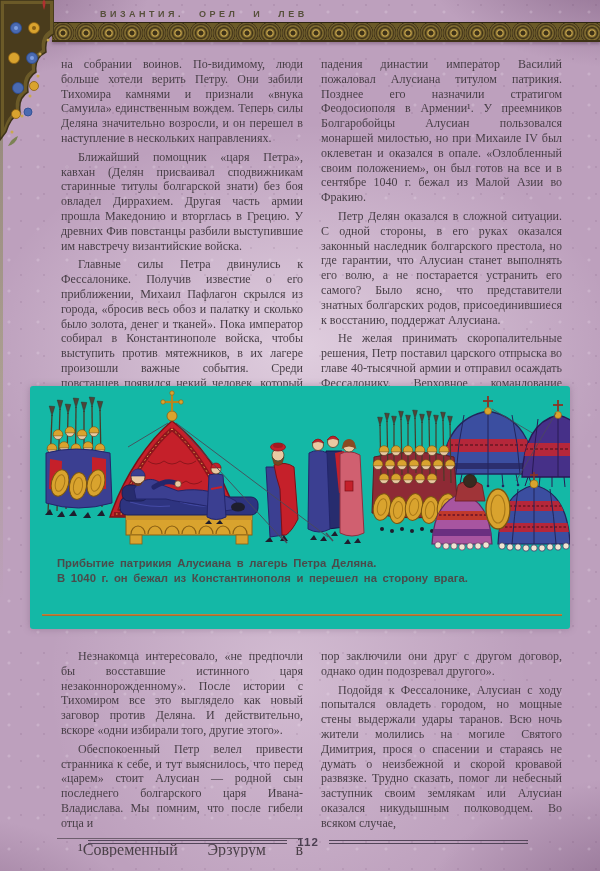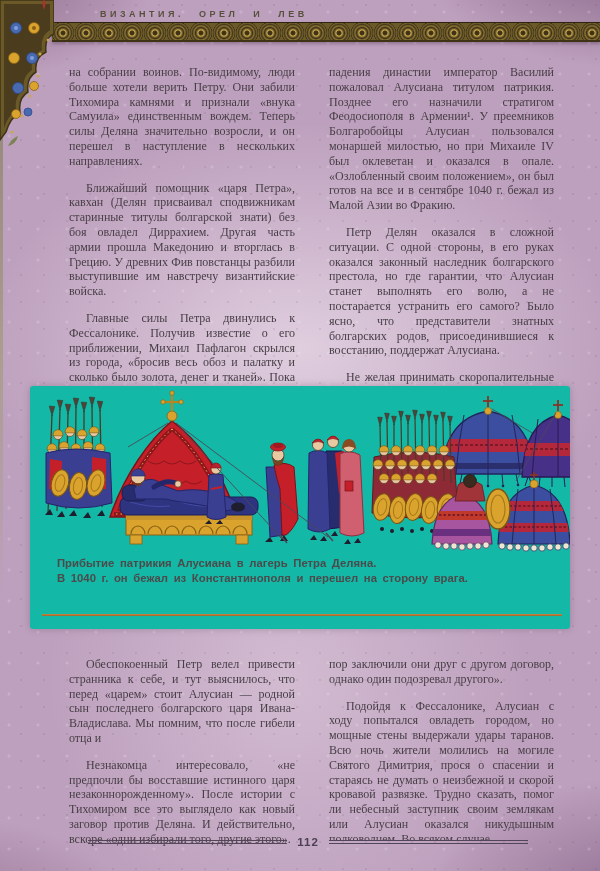--- a/index.html
+++ b/index.html
@@ -42,21 +42,21 @@
     position: absolute; left: 0; top: 128px; width: 3px; height: 470px;
     background: linear-gradient(#7a7a4a, #9a9a6a, rgba(150,150,110,0));
     opacity: 0.55;
   }
   .col {
     position: absolute; width: 250px;
     font-size: 12px; line-height: 14.8px; color: #473e46;
     text-align: justify; overflow: hidden;
     hyphens: auto;
   }
-  .col p { margin: 12px; text-indent: 17px; }
+  .col p { margin: 4px; text-indent: 17px; }
   .col p.noindent { text-indent: 0; }
   #top-left  { left: 57px;  top: 53px;  height: 333px; }
   #top-right { left: 317px; top: 53px;  width: 249px; height: 333px; }
   #bot-left  { left: 57px;  top: 645px; height: 212px; }
   #bot-right { left: 317px; top: 645px; width: 249px; height: 196px; }
   .footnote-sep { border-top: 1px solid #6e5e6e; margin: 7px 0 3px 0; width: 246px; }
   .footnote { font-size: 16px; line-height: 13px; text-indent: 24px; color: #4a4048; }
   .illus-panel {
     position: absolute; left: 30px; top: 386px; width: 540px; height: 243px;
     background: #14b8a6; border-radius: 3px;
@@ -462,22 +462,22 @@
   </svg>
 
   <div class="caption">
     <div>Прибытие патрикия Алусиана в лагерь Петра Деляна.</div>
     <div>В 1040 г. он бежал из Константинополя и перешел на сторону врага.</div>
   </div>
   <div class="caption-rule"></div>
 </div>
 
 <div class="col" id="bot-left">
+  <p>Незнакомца интересовало, «не предпочли бы восставшие истинного царя незаконнорожденному». После истории с Тихомиром все это выглядело как новый заговор против Деляна. И действительно, вскоре «одни избирали того, другие этого».</p>
   <p>Обеспокоенный Петр велел привести странника к себе, и тут выяснилось, что перед «царем» стоит Алусиан — родной сын последнего болгарского царя Ивана-Владислава. Мы помним, что после гибели отца и</p>
-  <p>Незнакомца интересовало, «не предпочли бы восставшие истинного царя незаконнорожденному». После истории с Тихомиром все это выглядело как новый заговор против Деляна. И действительно, вскоре «одни избирали того, другие этого».</p>
   <div class="footnote-sep"></div>
   <p class="footnote">¹Современный Эрзурум в Турции.</p>
 </div>
 <div class="col" id="bot-right">
   <p class="noindent">пор заключили они друг с другом договор, однако один подозревал другого».</p>
   <p>Подойдя к Фессалонике, Алусиан с ходу попытался овладеть городом, но мощные стены выдержали удары таранов. Всю ночь жители молились на могиле Святого Димитрия, прося о спасении и стараясь не думать о неизбежной и скорой кровавой развязке. Трудно сказать, помог ли небесный заступник своим землякам или Алусиан оказался никудышным полководцем. Во всяком случае,</p>
 </div>
 
 <div class="footer">
   <div class="rule"></div>

